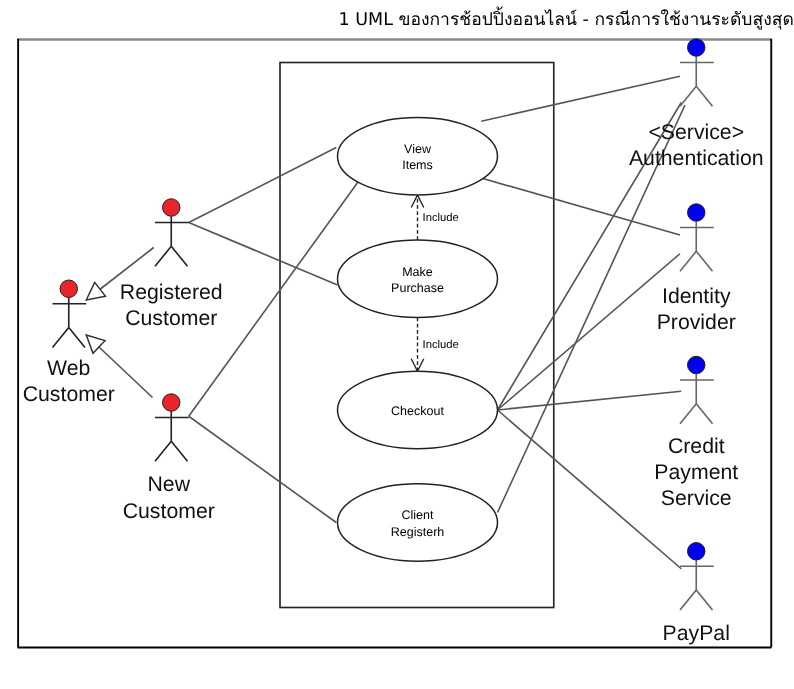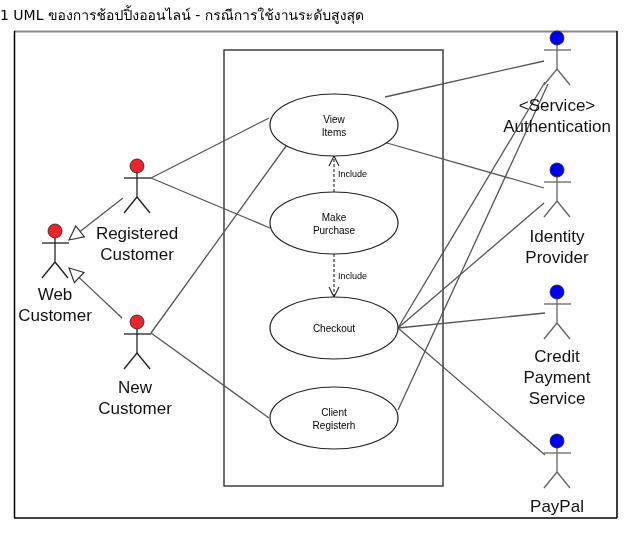--- a/index.html
+++ b/index.html
@@ -1,17 +1,17 @@
 <!DOCTYPE html>
 <html><head>
 <meta charset="utf-8">
 <style>
   html, body { margin: 0; padding: 0; background: #ffffff; }
   body { width: 635px; height: 551px; position: relative; overflow: hidden; font-family: "DejaVu Sans", sans-serif; }
-  .title { position: absolute; left: 0; top: 4px; width: 635px; text-align: left; font-size: 14px; color: #000; font-family: "DejaVu Sans", sans-serif; }
+  .title { position: absolute; left: 0; top: 4px; width: 635px; text-align: right; font-size: 14px; color: #000; font-family: "DejaVu Sans", sans-serif; }
   svg { position: absolute; left: 0; top: 0; }
   .uc-text { font-family: "Liberation Sans", sans-serif; font-size: 10px; fill: #000; }
   .actor-text { font-family: "Liberation Sans", sans-serif; font-size: 17px; fill: #111; }
   .inc-text { font-family: "Liberation Sans", sans-serif; font-size: 9px; fill: #000; }
 </style>
 </head>
 <body>
 
 <div class="title">1 UML ของการช้อปปิ้งออนไลน์ - กรณีการใช้งานระดับสูงสุด</div>
 

